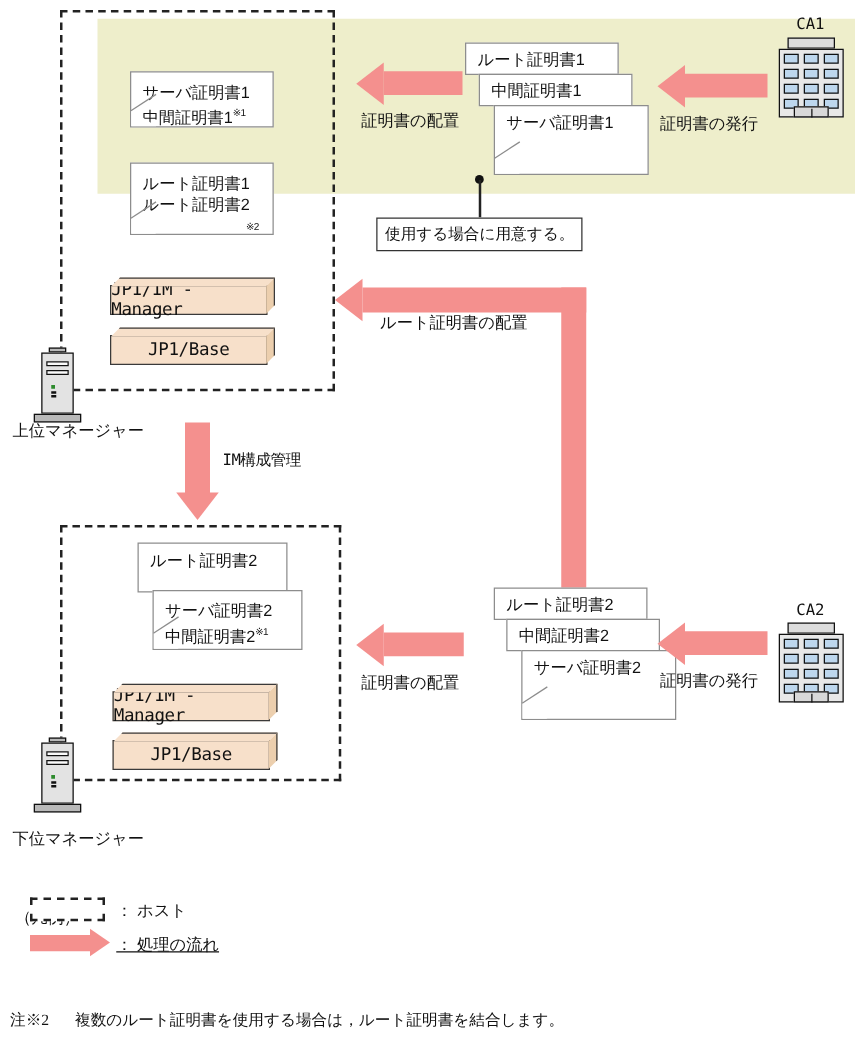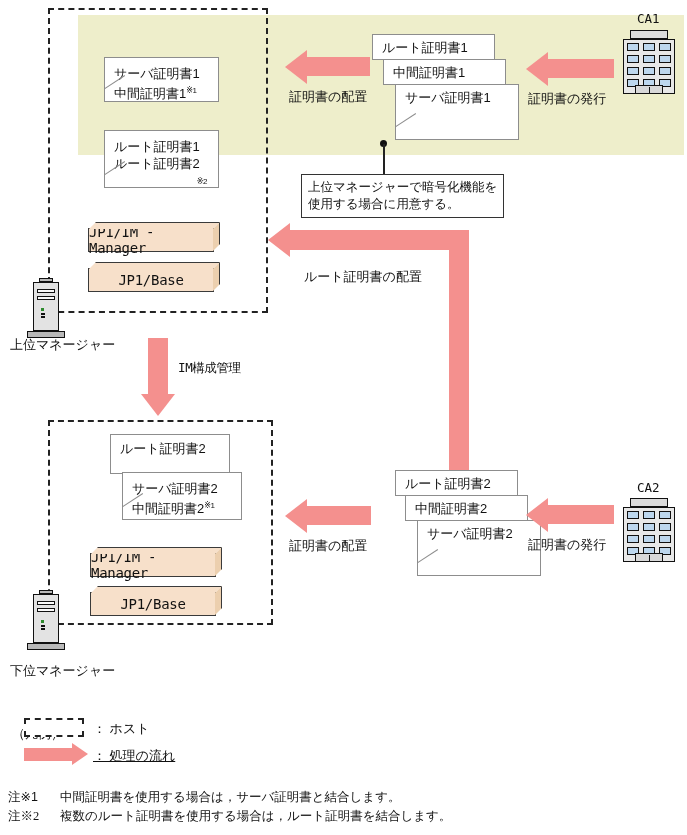--- a/index.html
+++ b/index.html
@@ -297,32 +297,31 @@
         <div class="win"></div>
     </div>
     <div class="bld-door">
       <div class="bld-door-split"></div>
     </div>
   </div>
 
   <div class="note-dot" style="left:380px; top:140px;"></div>
   <div class="note-line abs" style="left:383px; top:144px; width:1.5px; height:30px;"></div>
   <div class="abs note-box" style="left:301px; top:174px;">
-    <div>上位マネージャーで暗号化機能を</div>
     <div>使用する場合に用意する。</div>
   </div>
 
   <div class="abs">
 
     <div class="arr-shaft" style="left:449px; top:230px; width:20px; height:243px;"></div>
 
     <div class="arr-shaft" style="left:290px; top:230px; width:179px; height:20px;"></div>
     <div class="arr-head head-left" style="left:268px; top:223px;"></div>
   </div>
-  <div class="abs lbl" style="left:304px; top:268px;text-align:center;">ルート証明書の配置</div>
+  <div class="abs lbl" style="left:304px; top:249px;text-align:center;">ルート証明書の配置</div>
 
   <div class="abs">
     <div class="arr-shaft" style="left:148px; top:338px; width:20px; height:58px;"></div>
     <div class="arr-head head-down" style="left:141px; top:394px;"></div>
   </div>
   <div class="abs lbl-mono" style="left:178px; top:360px;">IM構成管理</div>
 
   <div class="abs host-box host-lower"></div>
 
   <div class="abs" style="left:110px; top:434px; width:120px; height:40px;">
@@ -418,20 +417,17 @@
   <div class="abs lbl" style="left:12px; top:725px;">（凡例）</div>
   <div class="abs legend-box" style="left:24px; top:718px;"></div>
   <div class="abs lbl" style="left:93px; top:720px;">： ホスト</div>
 
   <div class="abs">
     <div class="arr-shaft" style="left:24px; top:748px; width:48px; height:13px;"></div>
     <div class="arr-head head-right" style="left:72px; top:743px;"></div>
   </div>
   <div class="abs lbl" style="left:93px; top:747px;text-decoration:underline;">： 処理の流れ</div>
 
-  <div class="abs foot" style="left:8px; top:788px;">
-    <span class="foot-label">注※1</span><span>中間証明書を使用する場合は，サーバ証明書と結合します。</span>
-  </div>
   <div class="abs foot" style="left:8px; top:807px;font-family:Liberation Serif, serif;">
     <span class="foot-label">注※2</span><span>複数のルート証明書を使用する場合は，ルート証明書を結合します。</span>
   </div>
 
 </div>
 
 </body></html>

